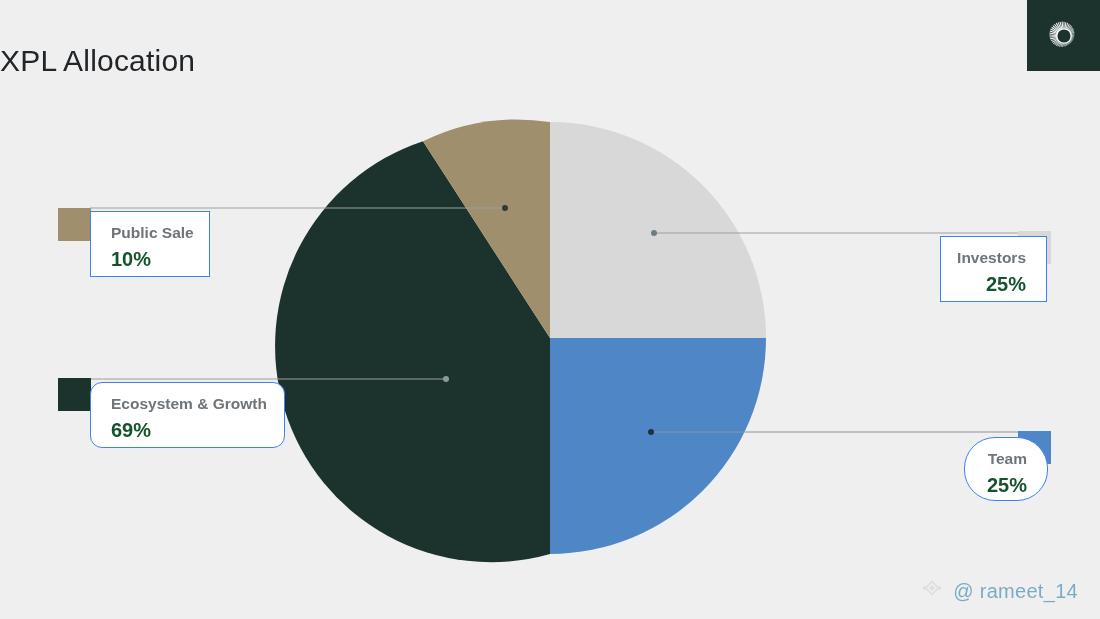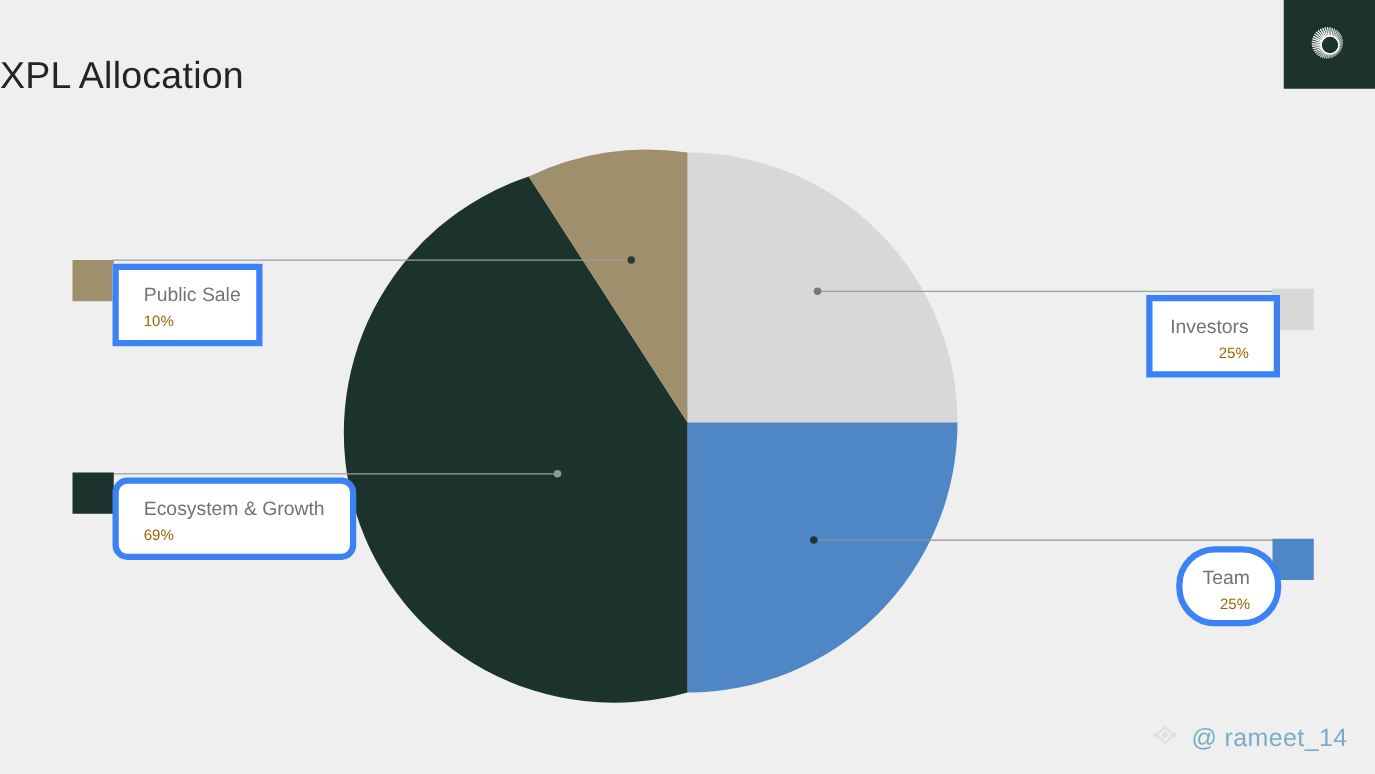--- a/index.html
+++ b/index.html
@@ -49,33 +49,34 @@
   }
 
   
   .legend-swatch {
     position:absolute;
     width:33px; height:33px;
   }
   .legend-box {
     position:absolute;
     background:#ffffff;
-    border:5px solid #3b82f6;
+    border:1px solid #3b82f6;
     padding:10px 14px 11px 20px;
-  }
-  .legend-box.align-right { text-align:right; padding:10px 20px 11px 14px; }
+    font-weight:bold;
+  }
+  .legend-box.align-right { text-align:right; padding:10px 20px 11px 14px;margin-left:23px; }
   .legend-name {
     font-size:15.5px;
     color:#6f7479;
     white-space:nowrap;
     line-height:1.45;
   }
   .legend-value {
-    font-size:12px;
-    color:#a16207;
+    font-size:20px;
+    color:#14532d;
     white-space:nowrap;
     line-height:1.5;
   }
 
   
   #legend-box-public   { left:90px;  top:211px; width:120px; height:66px; }
   #legend-box-eco      { left:90px;  top:382px; width:195px; height:66px;border-radius:12px; }
   #legend-box-investors{ left:917px; top:236px; width:107px; height:66px; }
   #legend-box-team     { left:941px; top:437px; width:84px;  height:64px;border-radius:31px; }
 

